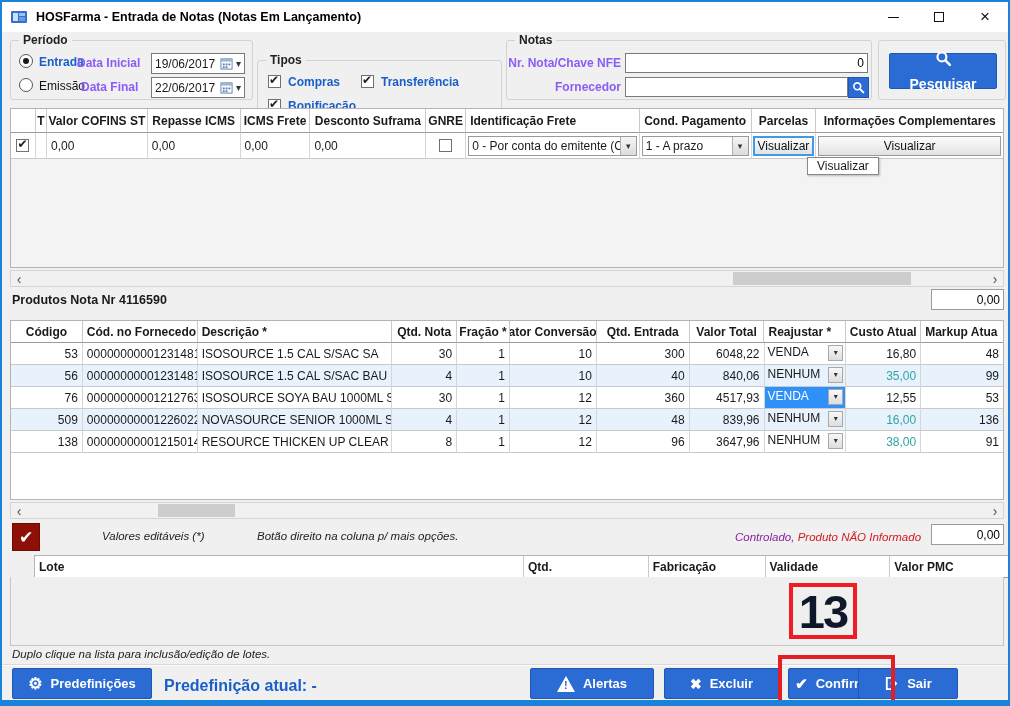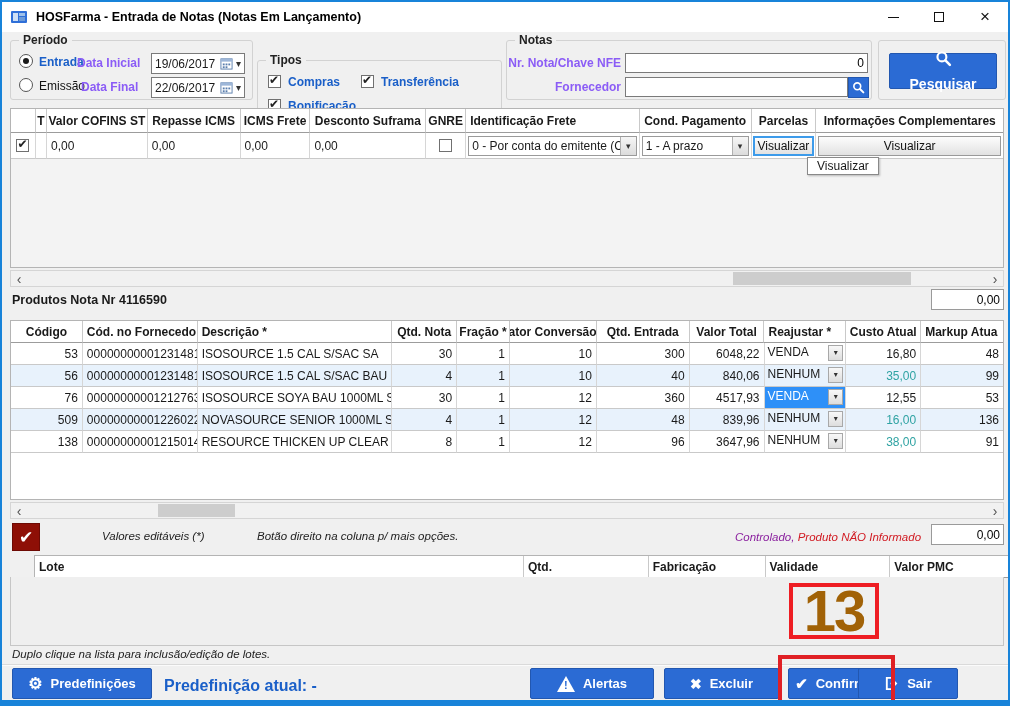--- a/index.html
+++ b/index.html
@@ -75,21 +75,21 @@
   
   .legend-square { position:absolute; left:10px; top:521px; width:28px; height:28px; background:#8e0f06; border:1px solid #6d0a04; display:flex; align-items:center; justify-content:center; color:#fff; font-size:17px; }
   .it { font-style:italic; font-size:11.5px; color:#222; }
   .controlado { color:#8a1f9e; font-style:italic; font-size:11.5px; }
   .nao-informado { color:#d11a22; font-style:italic; font-size:11.5px; }
   
   .lc0{width:490px}.lc1{width:125px}.lc2{width:117px}.lc3{width:125px}.lc4{width:137px;border-right:none !important}
   .lote-head { height:22px; }
   .lote-body { position:absolute; left:8px; top:575px; width:994px; height:69px; background:#efefef; border:1px solid #c6c6c6; border-top:none; }
   
-  .annot-13 { position:absolute; left:787px; top:581px; width:90px; height:56px; border:4px solid #ee1d23; color:#a16207; font-size:58px; font-weight:bold; letter-spacing:-2px; display:flex; align-items:center; justify-content:center; z-index:5; line-height:1; }
+  .annot-13 { position:absolute; left:787px; top:581px; width:68px; height:56px; border:4px solid #ee1d23; color:#0f172a; font-size:47px; font-weight:bold; letter-spacing:-2px; display:flex; align-items:center; justify-content:center; z-index:5; line-height:1; }
   .annot-confirm { position:absolute; left:776px; top:653px; width:117px; height:50px; border:4px solid #e02025; z-index:5; pointer-events:none; }
   
   .footer-sep { position:absolute; left:0; right:0; top:662px; border-top:1px solid #dadada; border-bottom:1px solid #fbfbfb; }
   .fbtn { position:absolute; top:666px; height:31px; background:#2b6bd4; color:#fff; font-weight:bold; font-size:13px; display:flex; align-items:center; justify-content:center; gap:8px; border:1px solid #2257b0; border-radius:2px; }
   .gear-glyph { font-size:16px; line-height:1; }
   .xicon { font-size:14px; } .checkicon { font-size:15px; }
   .tri { width:0; height:0; border-left:9px solid transparent; border-right:9px solid transparent; border-bottom:16px solid #fff; position:relative; }
   .tri::after { content:"!"; position:absolute; left:-2px; top:3px; color:#2b6bd4; font-size:11px; font-weight:bold; }
 </style>
 </head>

